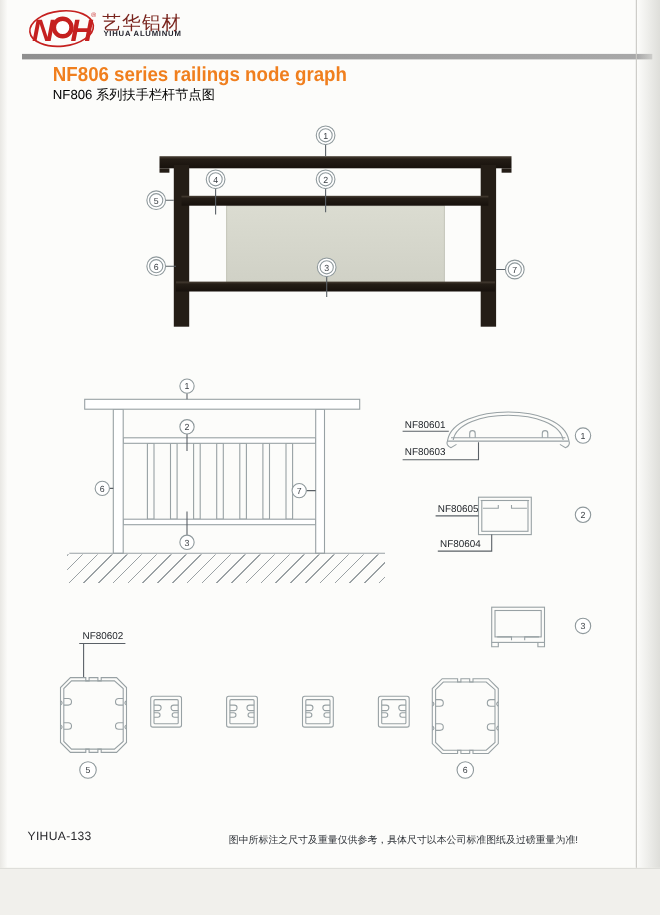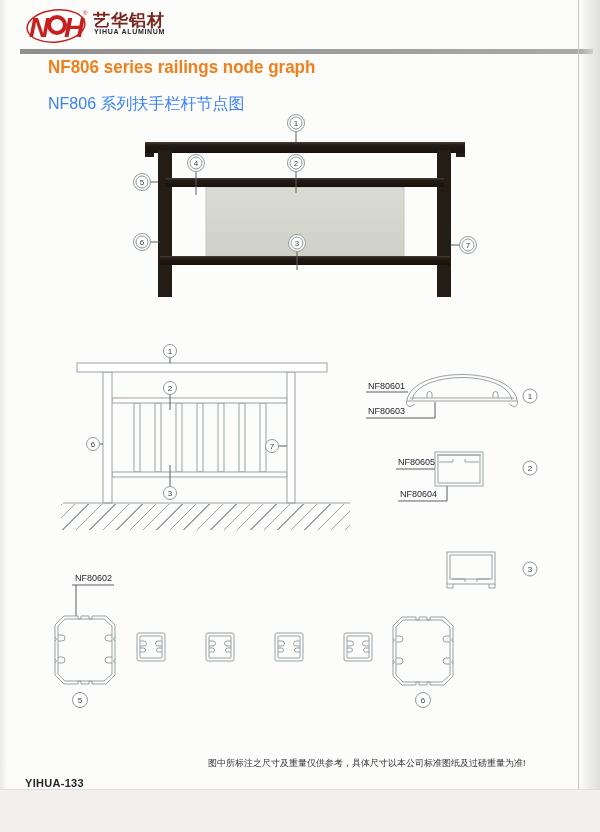--- a/index.html
+++ b/index.html
@@ -1,41 +1,41 @@
 <!DOCTYPE html>
 <html><head>
 <meta charset="utf-8">
 <style>
   html,body{margin:0;padding:0;background:#e7e6e2;font-family:"Liberation Sans",sans-serif;}
   .page{position:relative;width:600px;height:832px;background:#fcfcfa;overflow:hidden;}
   .abs{position:absolute;}
 
   
-  .brand-cn{position:absolute;left:93px;top:9px;font-size:17px;font-weight:bold;color:#78231c;letter-spacing:1px;}
+  .brand-cn{position:absolute;left:93px;top:9px;font-size:17px;font-weight:normal;color:#78231c;letter-spacing:1px;}
   .brand-en{position:absolute;left:94px;top:28px;font-size:7px;font-weight:bold;color:#24242e;letter-spacing:0.7px;}
   .divider{position:absolute;left:20px;top:49px;width:573px;height:5px;background:linear-gradient(90deg,#8f8f8f,#a9a9a9);}
 
   .title-en{position:absolute;left:48px;top:57px;font-size:17px;font-weight:900;color:#f07f1e;letter-spacing:0px;transform:scaleY(1.08);transform-origin:left top;}
-  .title-cn{position:absolute;left:48px;top:94px;font-size:16px;color:#3b82f6;}
+  .title-cn{position:absolute;left:48px;top:78px;font-size:12px;color:#000000;}
 
   
   svg text{font-family:"Liberation Sans",sans-serif;}
   .co-num{fill:#3c4146;font-size:8px;text-anchor:middle;}
   .lbl{fill:#23272c;font-size:9px;}
   .ln{stroke:#98a1a4;fill:none;stroke-width:1;}
   .lnw{stroke:#98a1a4;fill:#ffffff;stroke-width:1;}
   .ldr{stroke:#5a6066;stroke-width:1;fill:none;}
   .co-ring{fill:#ffffff;stroke:#8f999c;stroke-width:1;}
 
   
   .hatch{position:absolute;left:61px;top:504px;width:289px;height:26px;
     background:repeating-linear-gradient(135deg,#9aa1a4 0,#9aa1a4 1px,transparent 1px,transparent 9.5px);}
 
   
-  .page-code{position:absolute;left:25px;top:755px;font-size:11px;font-weight:bold;color:#26262a;letter-spacing:0.3px;margin-top:22px;}
+  .page-code{position:absolute;left:25px;top:755px;font-size:11px;font-weight:normal;color:#26262a;letter-spacing:0.3px;}
   .disclaimer{position:absolute;left:184px;top:757px;font-size:9px;color:#30343a;padding-left:24px;}
 
   
   .edge-right{position:absolute;right:0;top:0;width:21px;height:789px;background:linear-gradient(90deg,rgba(252,252,250,0),#dededa);}
   .edge-line{position:absolute;left:578px;top:0;width:1px;height:789px;background:#c9c8c4;}
   .edge-left{position:absolute;left:0;top:0;width:7px;height:789px;background:linear-gradient(90deg,#e9e8e4,rgba(252,252,250,0));}
   .band-bottom{position:absolute;left:0;top:789px;width:600px;height:43px;background:#f1f0ec;border-top:1px solid #dededa;}
 </style>
 </head>
 <body>

